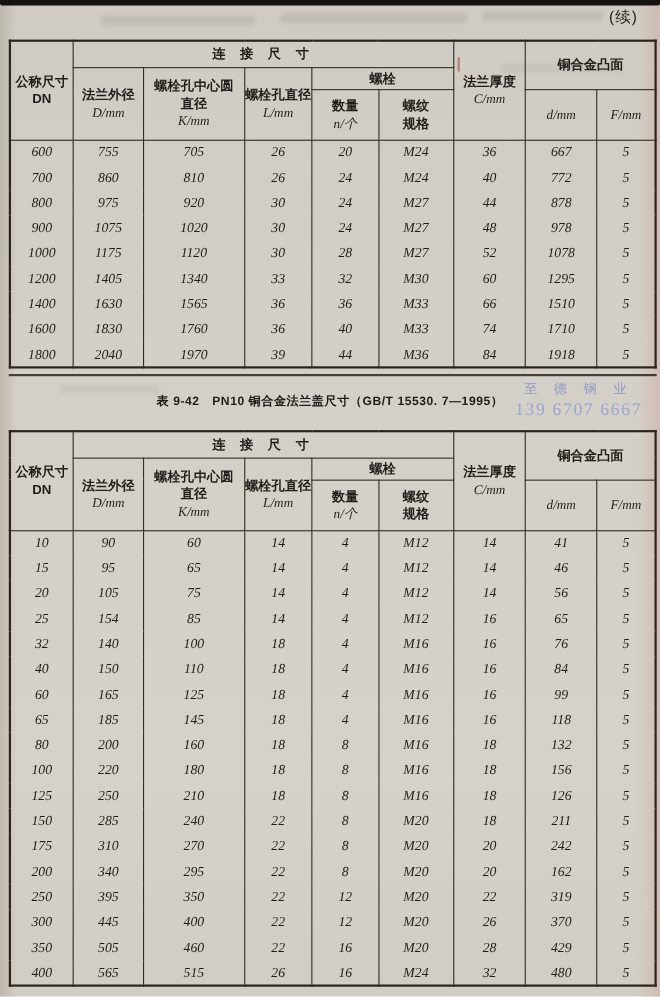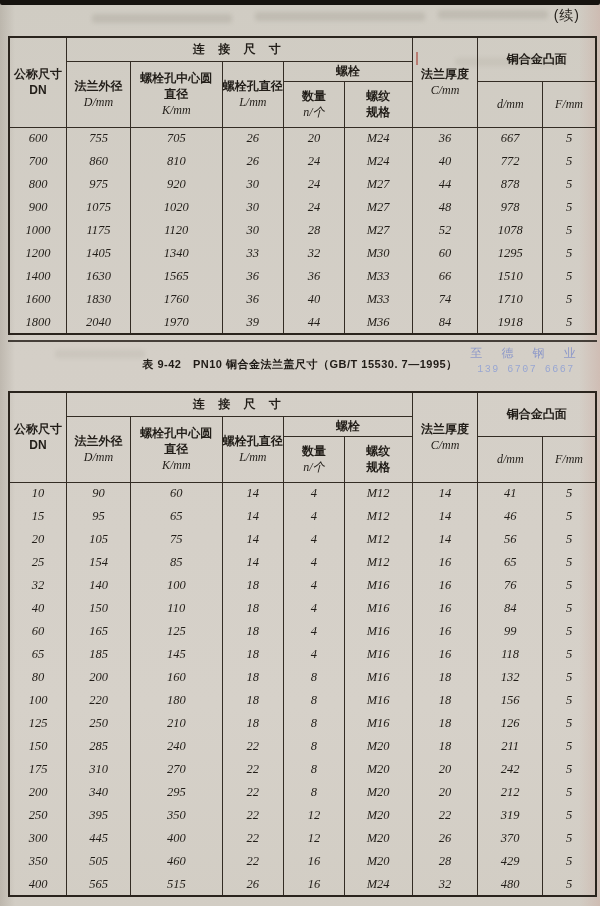--- a/index.html
+++ b/index.html
@@ -32,24 +32,24 @@
   .unit{font-style:italic;font-weight:normal;font-family:"Liberation Serif",serif;font-size:12px;}
   .spread{letter-spacing:5px;}
   .underline2{position:absolute;left:8px;width:589px;height:1.5px;background:rgba(43,38,32,.85);}
   .t2title{
     position:absolute;left:0;top:357px;width:100%;text-align:center;
     font-size:11px;font-weight:700;font-family:"Liberation Sans","DejaVu Sans",sans-serif;
     color:#1f1b16;letter-spacing:.5px;
   }
   .watermark{
     position:absolute;top:345px;right:6px;width:136px;text-align:center;
-    font-family:Liberation Mono, monospace;opacity:.85;pointer-events:none;
+    font-family:Liberation Serif, serif;opacity:.85;pointer-events:none;
   }
   .watermark .w1{font-size:12px;letter-spacing:6px;color:#8290c9;}
-  .watermark .w2{font-size:10px;letter-spacing:1.5px;color:#8fa0d4;margin-top:2px;}
+  .watermark .w2{font-size:16px;letter-spacing:1.5px;color:#8fa0d4;margin-top:2px;}
 </style>
 </head>
 <body>
 
 <div class="topbar"></div>
 <div class="ghost" style="left:92px;top:14px;width:140px;height:9px;"></div>
 <div class="ghost" style="left:255px;top:12px;width:170px;height:9px;"></div>
 <div class="ghost" style="left:438px;top:10px;width:110px;height:9px;"></div>
 <div class="ghost" style="left:455px;top:58px;width:110px;height:8px;opacity:.6;"></div>
 <div class="ghost" style="left:55px;top:350px;width:90px;height:8px;opacity:.6;"></div>
@@ -431,21 +431,21 @@
           <td>5</td>
         </tr>
         <tr>
           <td>200</td>
           <td>340</td>
           <td>295</td>
           <td>22</td>
           <td>8</td>
           <td>M20</td>
           <td>20</td>
-          <td>212</td>
+          <td>162</td>
           <td>5</td>
         </tr>
         <tr>
           <td>250</td>
           <td>395</td>
           <td>350</td>
           <td>22</td>
           <td>12</td>
           <td>M20</td>
           <td>22</td>

